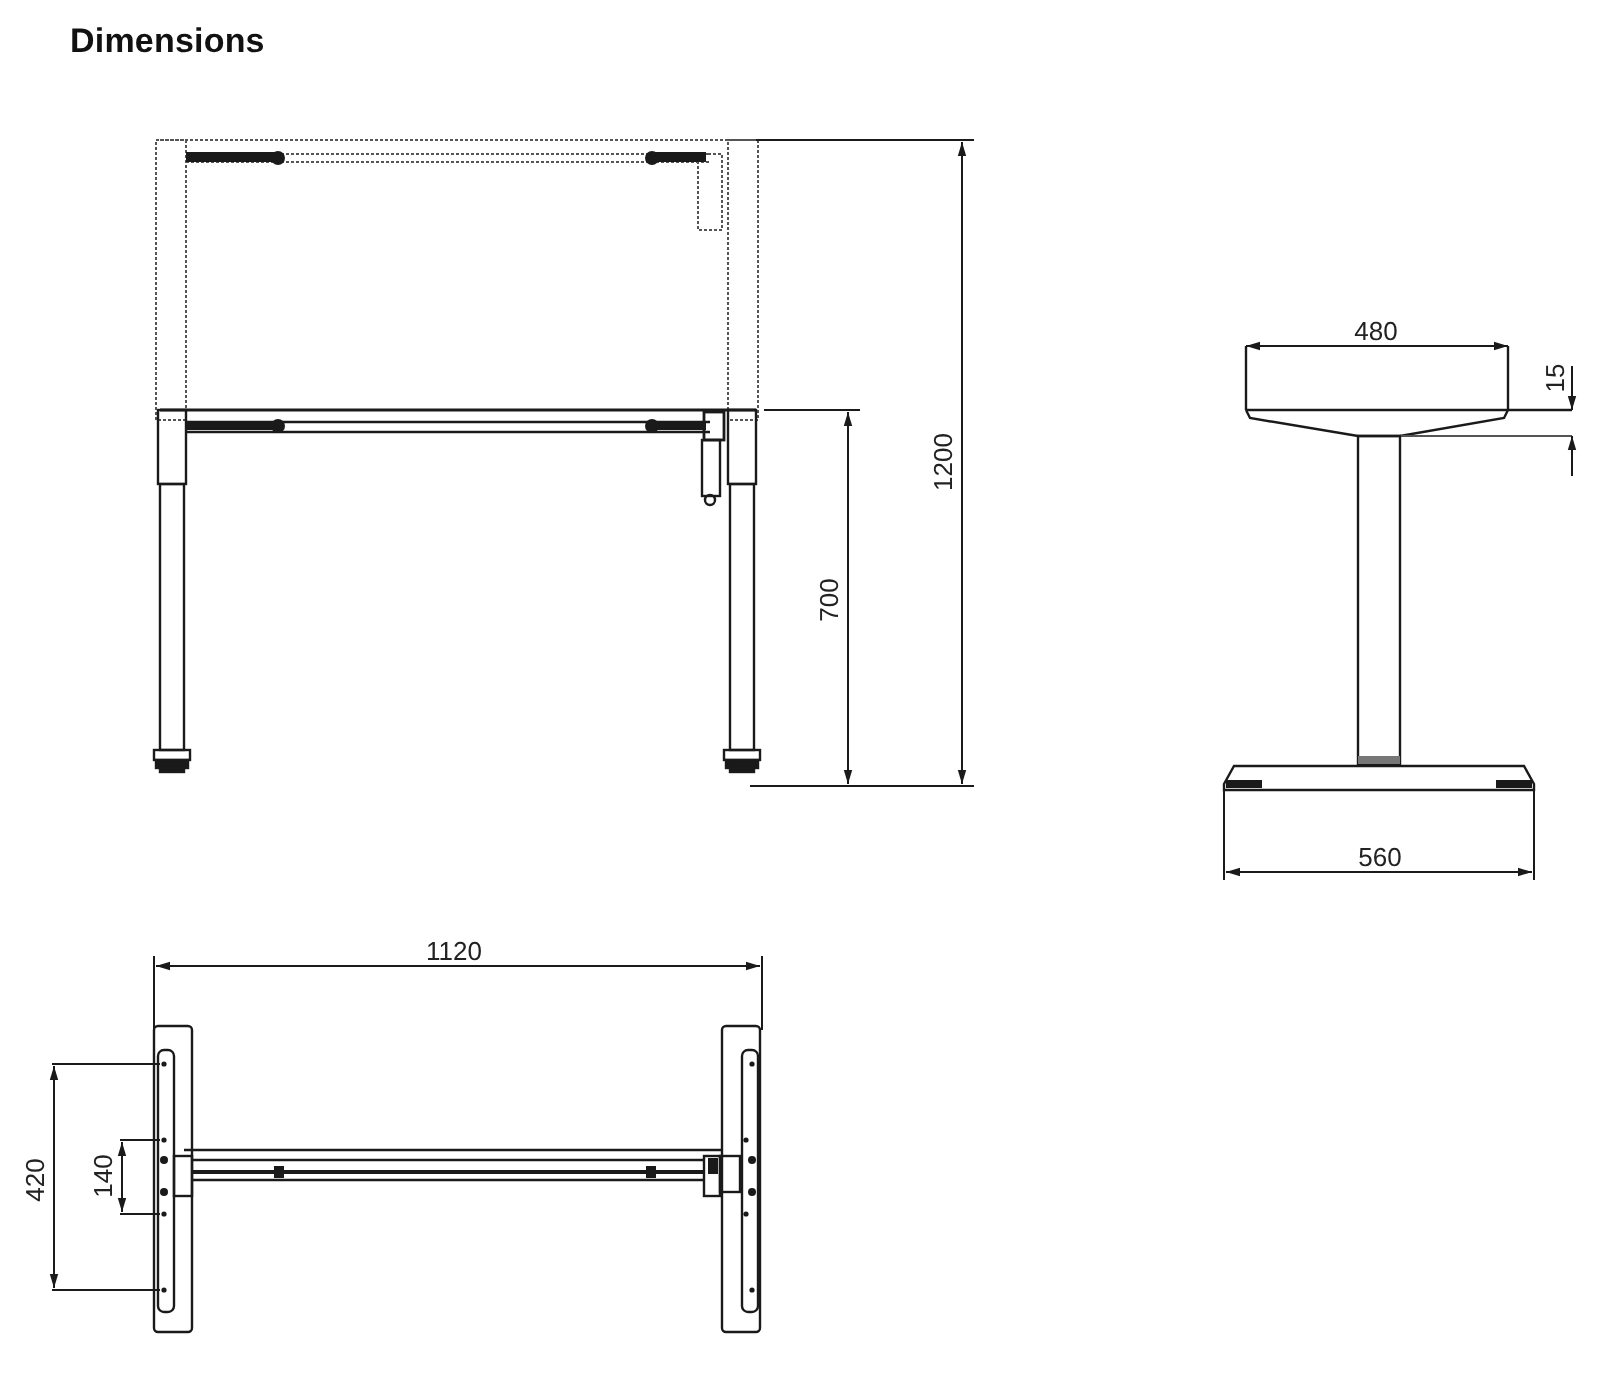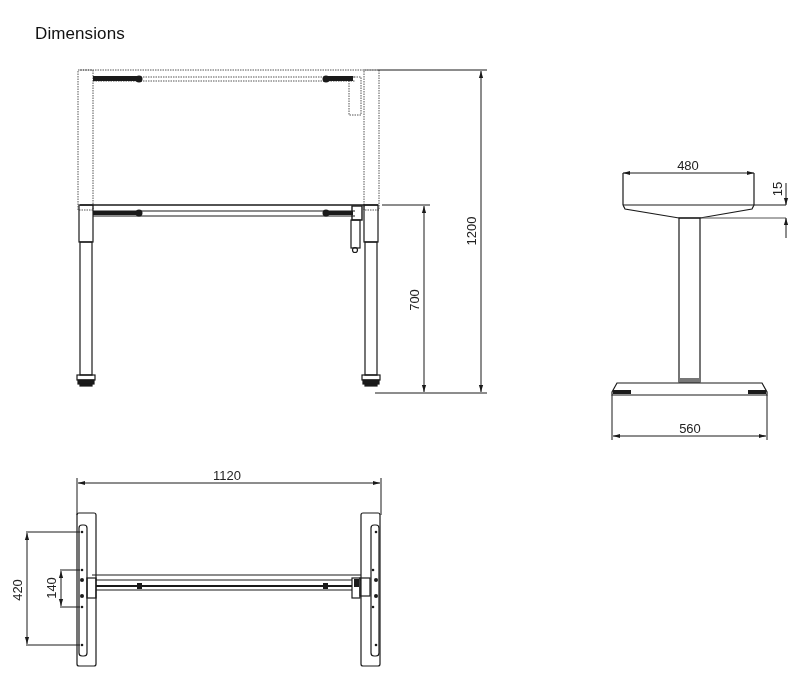--- a/index.html
+++ b/index.html
@@ -1,18 +1,18 @@
 <!DOCTYPE html>
 <html><head>
 <meta charset="utf-8">
 <style>
   html, body { margin: 0; padding: 0; background: #ffffff; }
   body { width: 800px; height: 687px; position: relative; overflow: hidden;
          font-family: "Liberation Sans", sans-serif; color: #111; }
-  .title { position: absolute; left: 35px; top: 24px; font-size: 17px; font-weight: 400; letter-spacing: 0.1px; }
+  .title { position: absolute; left: 35px; top: 11px; font-size: 17px; font-weight: 700; letter-spacing: 0.1px; }
   svg.drawing { position: absolute; left: 0; top: 0; }
   .dim-label { font-family: "Liberation Sans", sans-serif; font-size: 13px; fill: #222; }
 </style>
 </head>
 <body>
 
 <div class="title">Dimensions</div>
 
 <svg class="drawing" width="800" height="687" viewBox="0 0 800 687" xmlns="http://www.w3.org/2000/svg">
   <defs>

